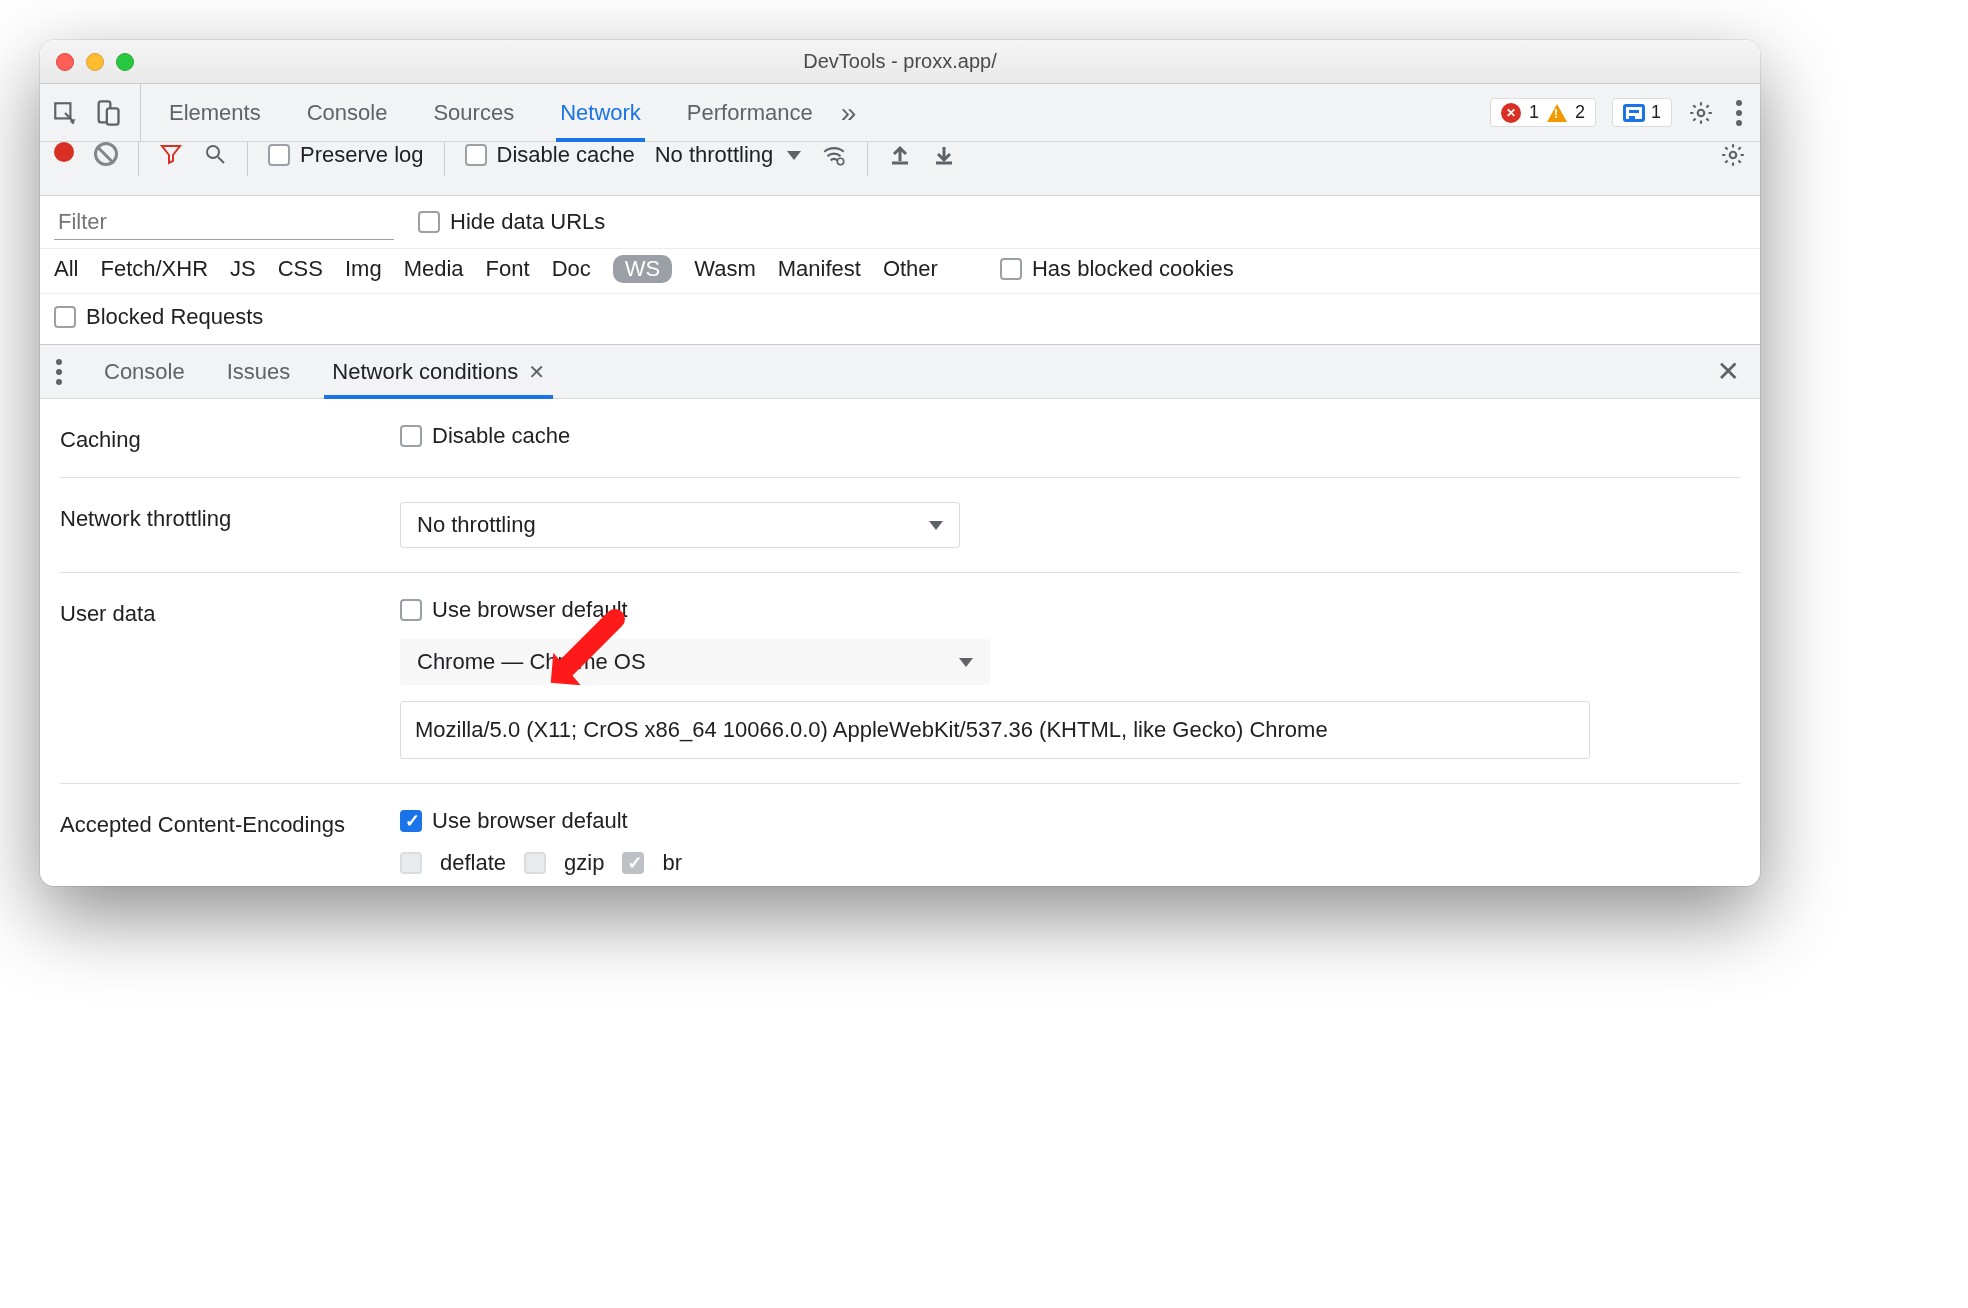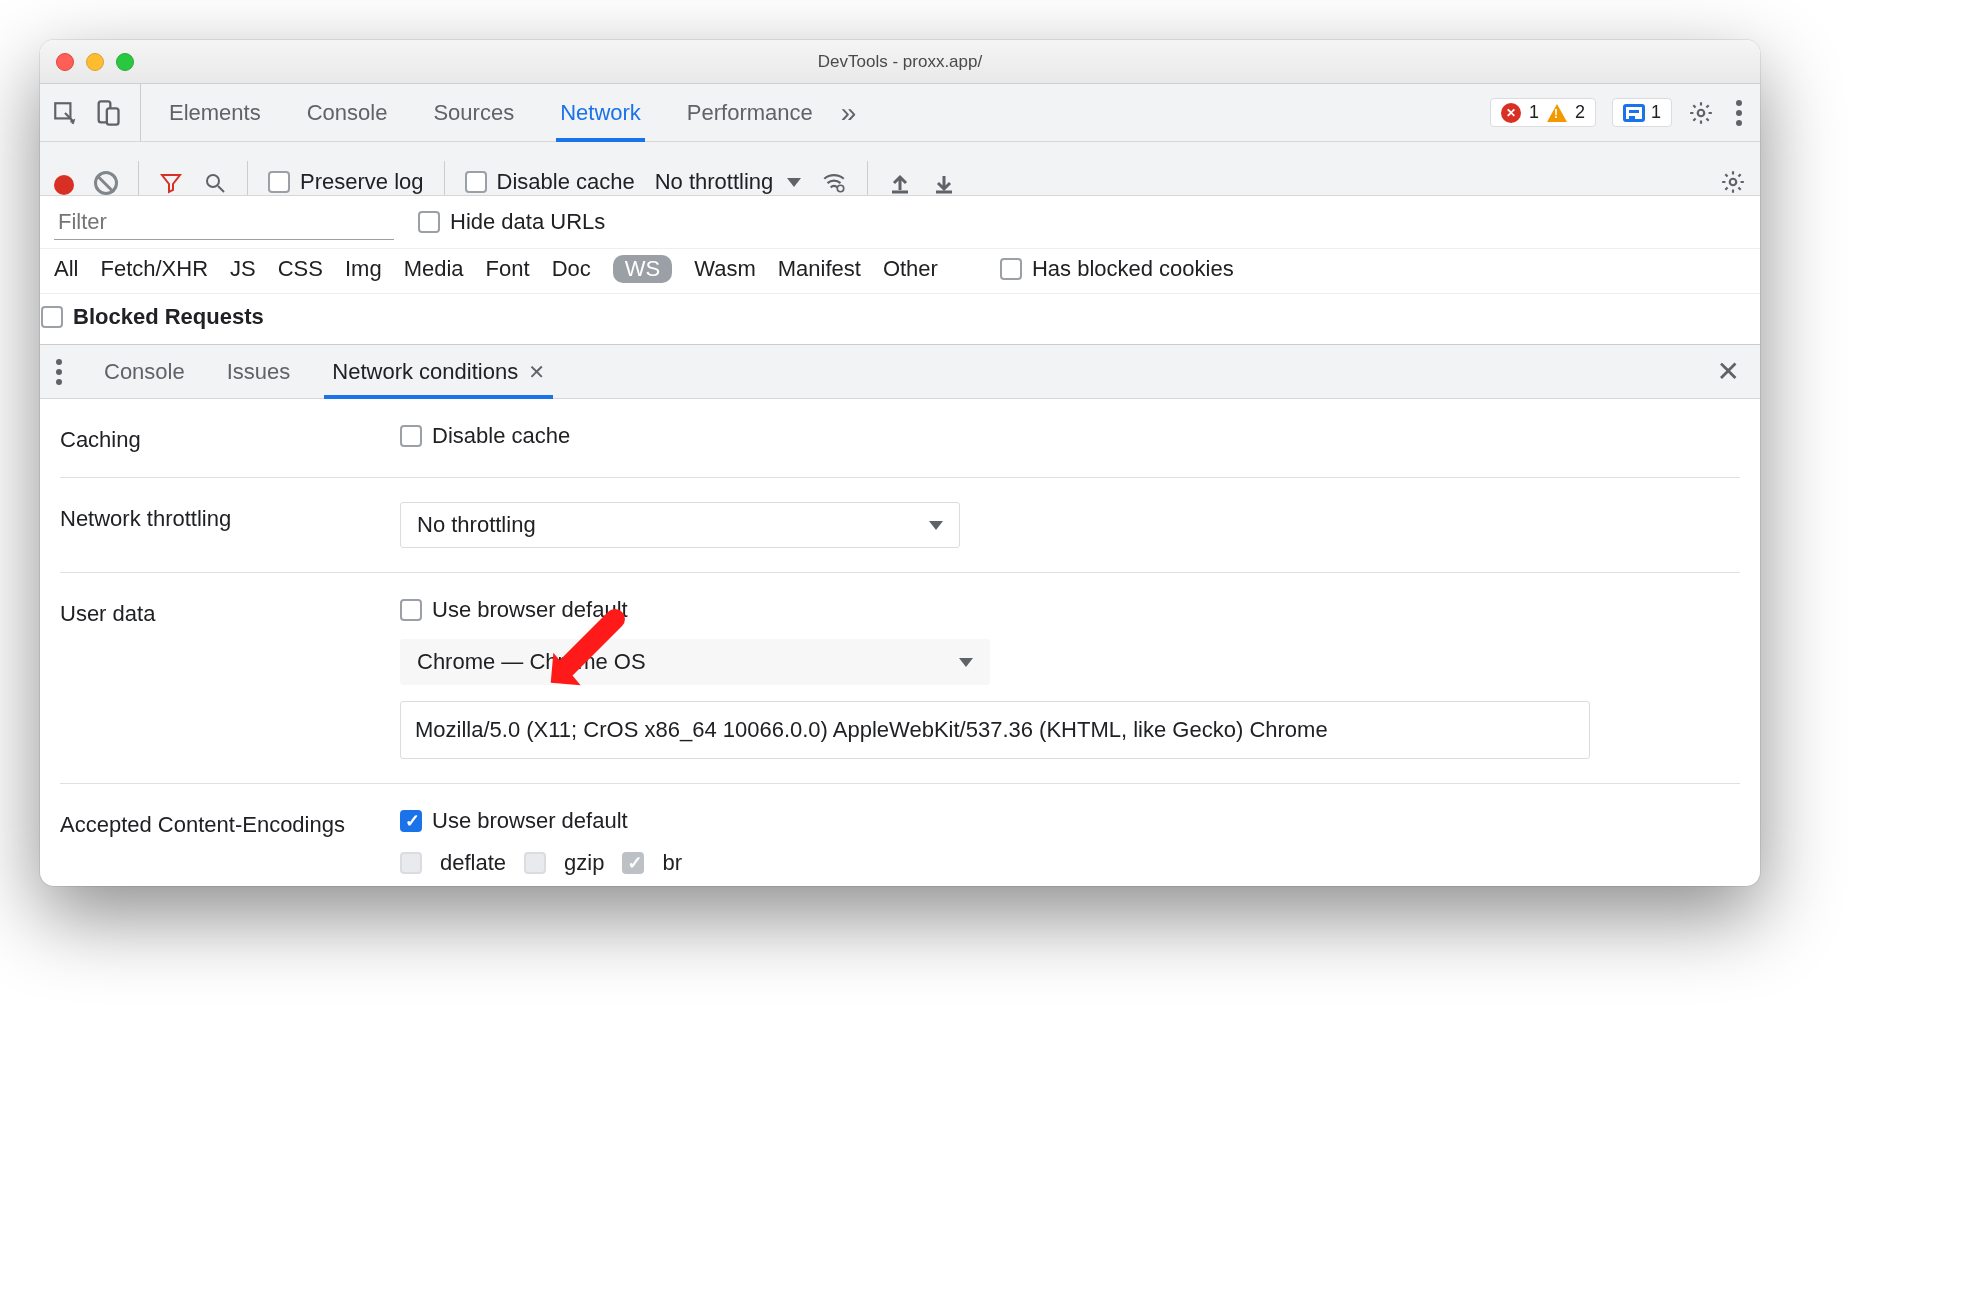--- a/index.html
+++ b/index.html
@@ -31,21 +31,21 @@
     align-items: center;
     position: relative;
   }
   .traffic { display: flex; gap: 12px; margin-left: 16px; }
   .tl { width: 18px; height: 18px; border-radius: 50%; }
   .tl.red { background:#ff5f57; border:1px solid #e0443e;}
   .tl.yellow { background:#febc2e; border:1px solid #d6a243;}
   .tl.green { background:#28c840; border:1px solid #27aa35;}
   .titlebar .title {
     position:absolute; left:0; right:0; text-align:center;
-    font-size: 17px; color:#4a4a4a; font-weight: 400;
+    font-size: 20px; color:#4a4a4a; font-weight: 400;
     pointer-events:none;
   }
 
   
   .tabbar {
     height: 58px;
     border-bottom: 1px solid #d7d7d7;
     display: flex;
     align-items: center;
     padding: 0 12px;
@@ -76,21 +76,21 @@
   .msg-badge { display:flex; align-items:center; gap:6px; border:1px solid #dadce0; border-radius:4px; padding:3px 10px; background:#fff; font-size:18px;}
   .msg-icon{ width:22px; height:18px; border:3px solid #1a73e8; border-radius:3px; position:relative;}
   .msg-icon::before,.msg-icon::after{content:"";position:absolute;background:#1a73e8;height:3px;left:3px;right:3px;}
   .msg-icon::before{top:3px;} .msg-icon::after{top:9px; right:7px;}
   .gear { width:26px; height:26px; cursor:pointer; color:#5f6368;}
   .kebab { display:flex; flex-direction:column; gap:4px; cursor:pointer; padding:0 6px;}
   .kebab span{width:6px;height:6px;background:#5f6368;border-radius:50%;}
 
   
   .nettoolbar {
-    height: 54px; border-bottom:1px solid #d7d7d7; display:flex; align-items:flex-end;
+    height: 54px; border-bottom:1px solid #d7d7d7; display:flex; align-items:flex-start;
     padding:0 14px; background:#f1f3f4; gap:20px;
   }
   .rec { width:20px; height:20px; border-radius:50%; background:#d93025; cursor:pointer;}
   .noentry { width:24px; height:24px; border:3px solid #80868b; border-radius:50%; position:relative; cursor:pointer;}
   .noentry::after{content:"";position:absolute;left:-2px;right:-2px;top:9px;height:3px;background:#80868b;transform:rotate(45deg);}
   .divider { width:1px; height:34px; background:#ccc;}
   .funnel { color:#d93025; font-size:22px; cursor:pointer;}
   .mag { font-size:22px; color:#5f6368; cursor:pointer;}
   .chkline { display:flex; align-items:center; gap:10px; font-size:22px; color:#202124;}
   .chk { width:22px; height:22px; border:2px solid #9aa0a6; border-radius:4px; background:#fff; cursor:pointer; flex-shrink:0;}
@@ -114,21 +114,21 @@
   }
   
   .typerow {
     display:flex; align-items:center; gap:22px; padding:6px 14px 10px; border-bottom:1px solid #eee;
     font-size:22px; flex-wrap:wrap;
   }
   .typeitem{cursor:pointer; color:#202124;}
   .pill { background:#9aa0a6; color:#fff; border-radius:10px; padding:1px 12px;}
 
   
-  .blockedrow { padding:10px 1px 14px; border-bottom:1px solid #ccc;font-weight:bold;}
+  .blockedrow { padding:10px 14px 14px; border-bottom:1px solid #ccc;}
 
   
   .drawertabs {
     height:54px; background:#f1f3f4; border-bottom:1px solid #d7d7d7;
     display:flex; align-items:center; padding:0 10px; gap:30px;
   }
   .drawertabs .kebab{padding:0 6px;}
   .drawertabs .dtab{ font-size:22px; color:#5f6368; height:100%; display:flex; align-items:center; position:relative; cursor:pointer; padding:0 6px;}
   .drawertabs .dtab.active{ color:#202124;}
   .drawertabs .dtab.active::after{content:"";position:absolute;left:-2px;right:-2px;bottom:-1px;height:4px;background:#1a73e8;}

